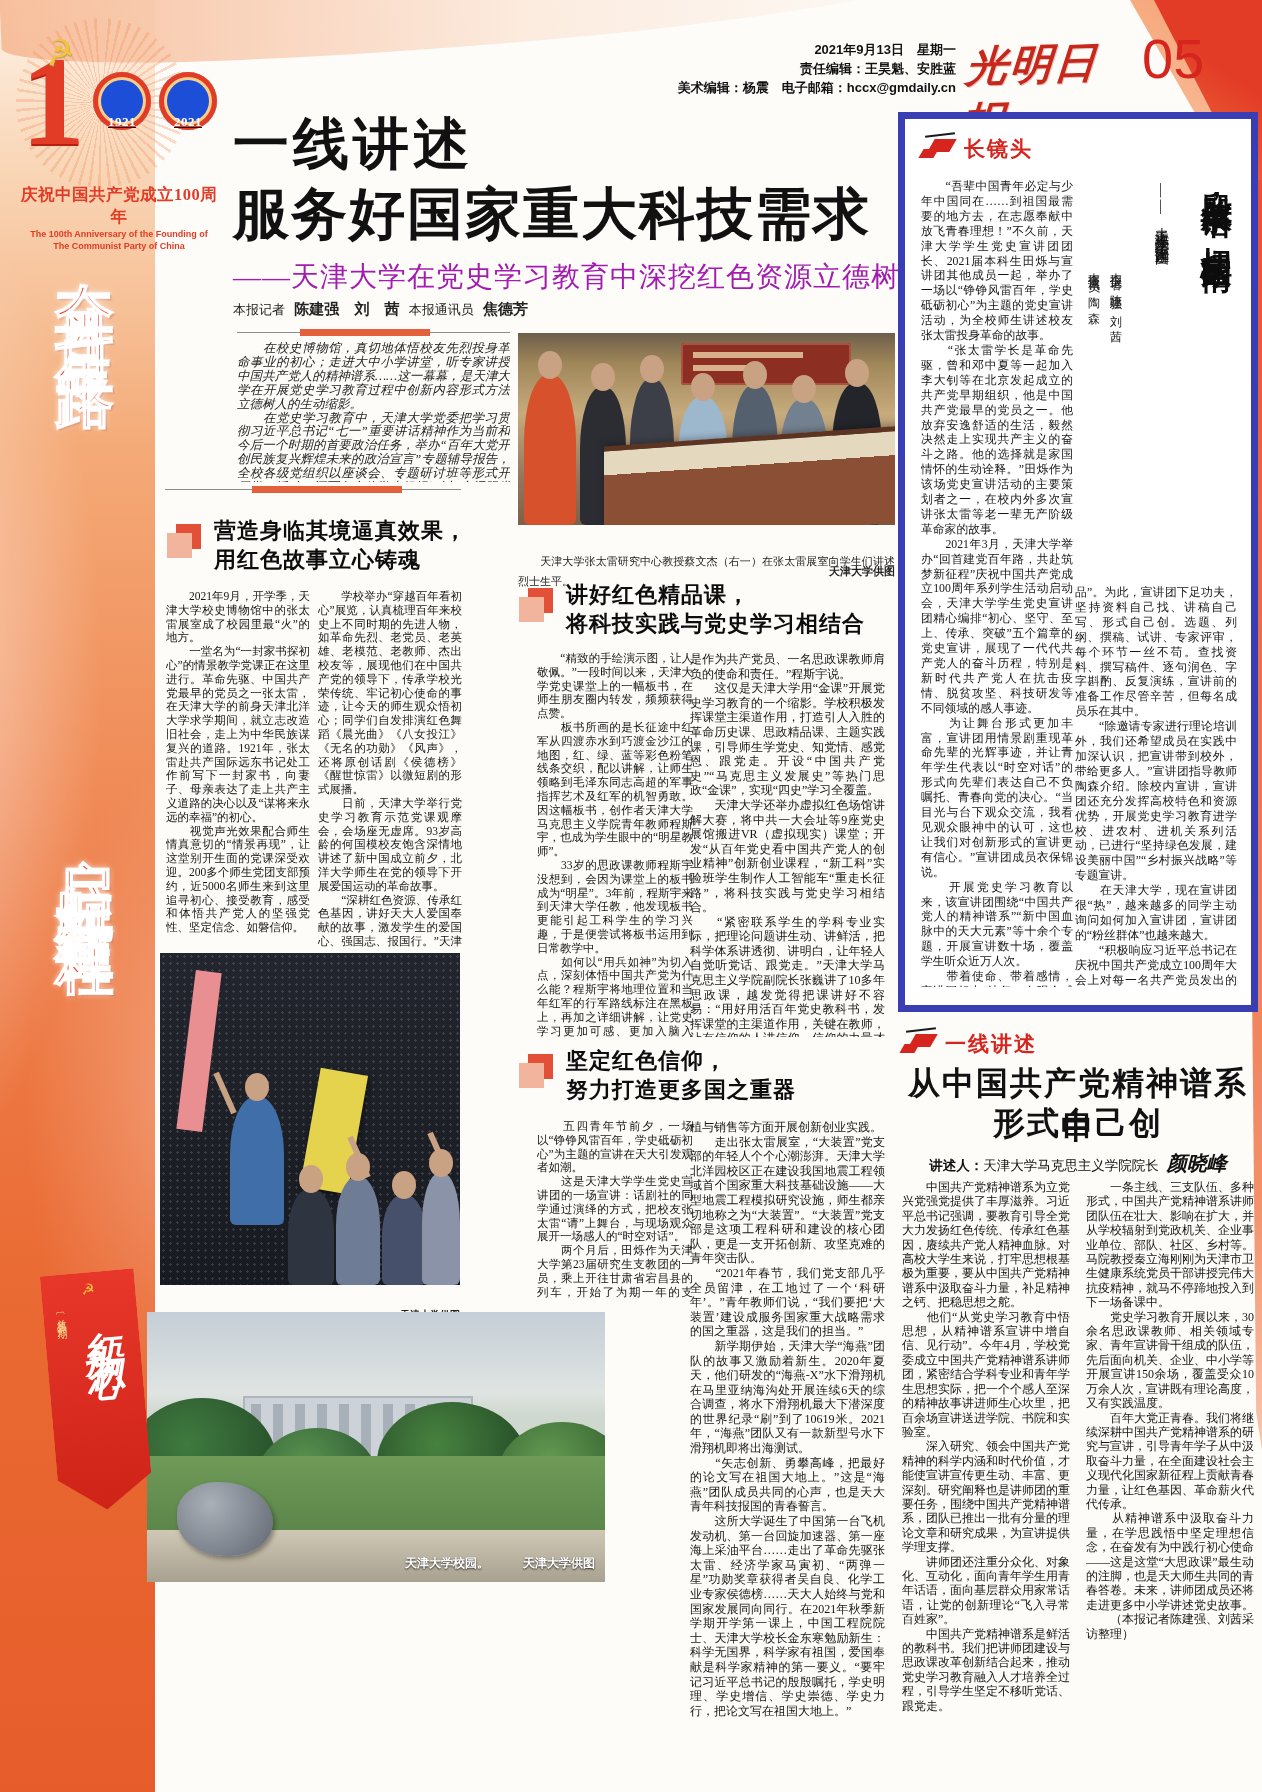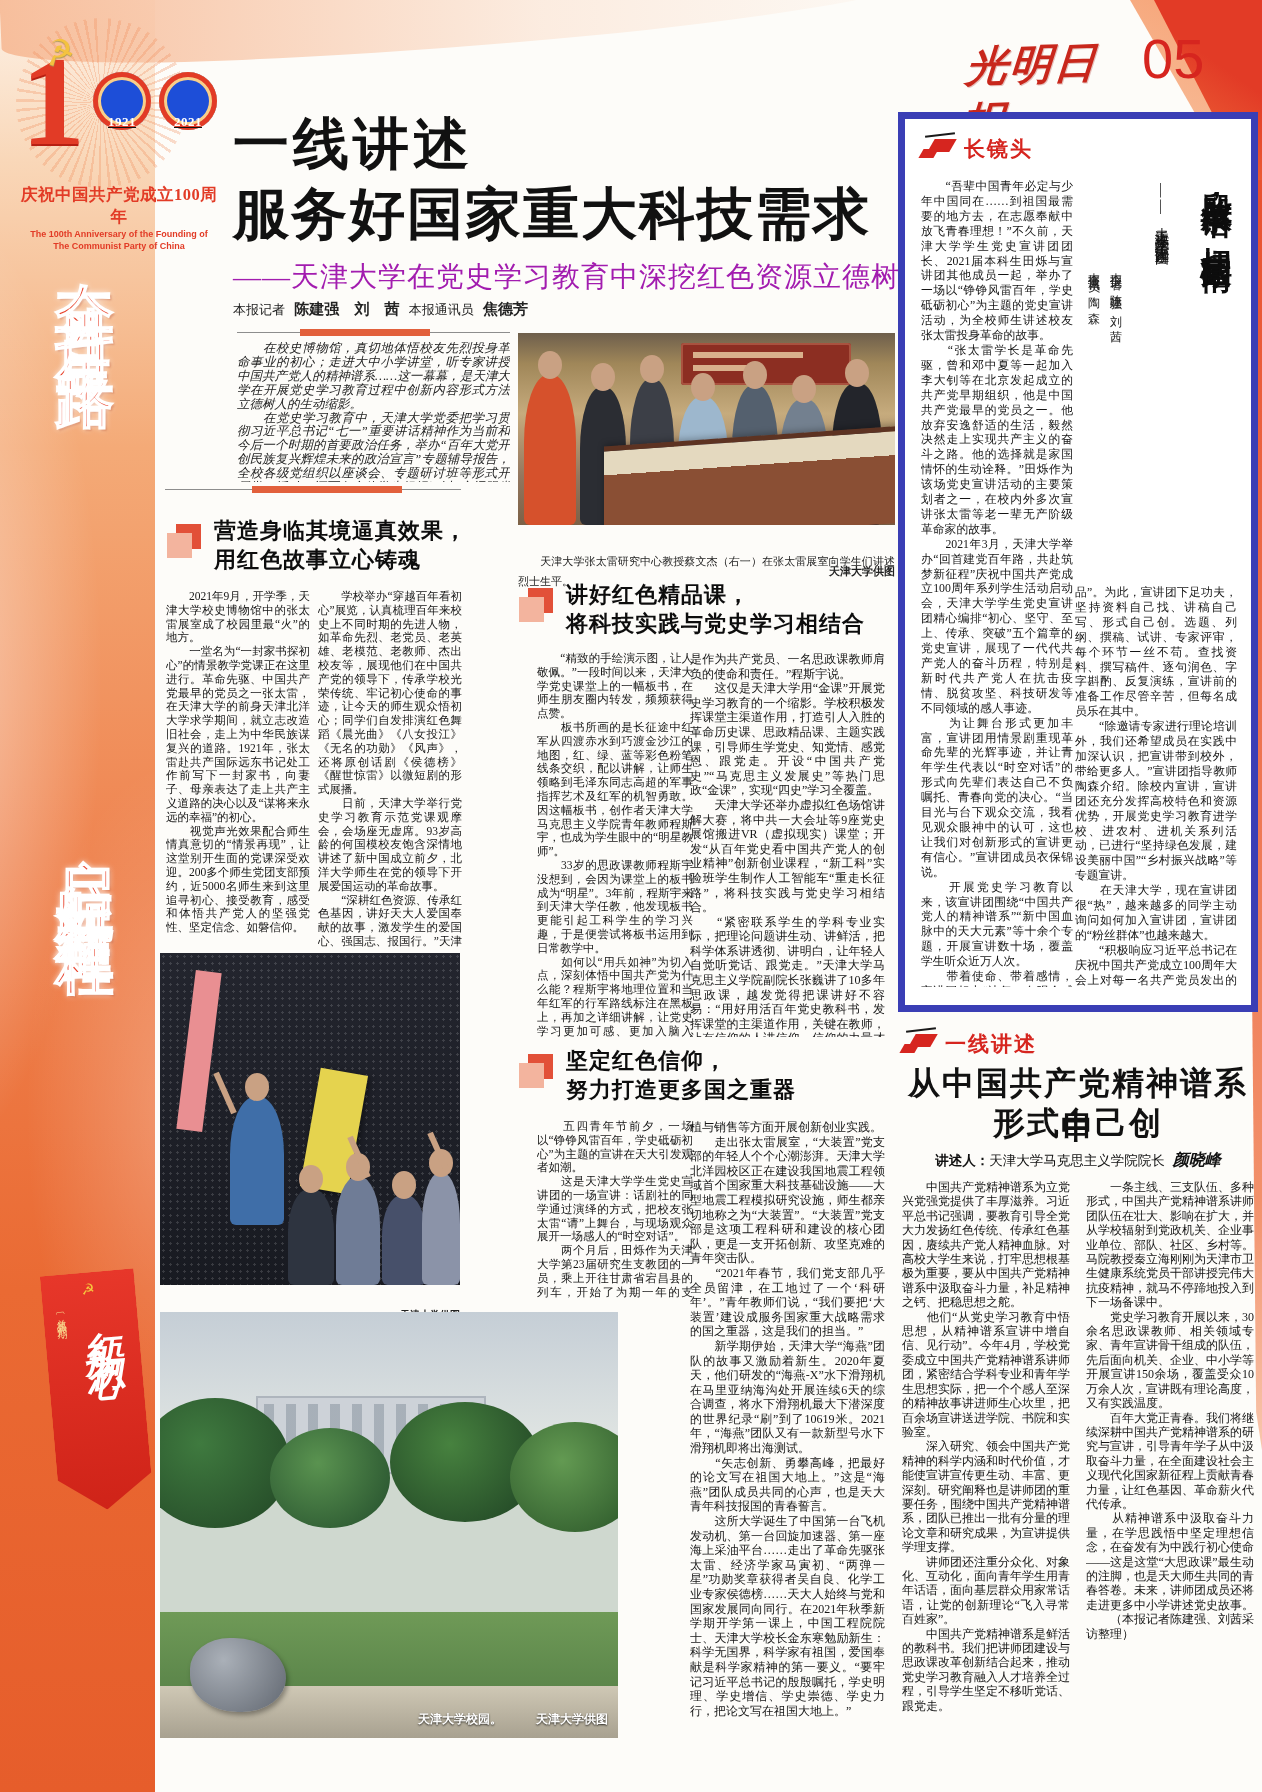--- a/index.html
+++ b/index.html
@@ -113,21 +113,21 @@
                width:24px;height:28px;border-radius:50%;background:#c9a183;}
 
   .photo2{left:160px;top:953px;width:300px;height:332px;background:
           radial-gradient(rgba(255,255,255,.14) 1px,transparent 1.4px) 0 0/7px 7px,
           linear-gradient(180deg,#23252e,#181a21);}
   .p2-banner-y{position:absolute;left:150px;top:118px;width:48px;height:120px;background:#e5d34e;transform:rotate(10deg);
                box-shadow:2px 2px 6px rgba(0,0,0,.5);}
   .p2-banner-p{position:absolute;left:26px;top:18px;width:26px;height:160px;background:#e98f92;transform:rotate(7deg);}
   .p2-arm{position:absolute;width:6px;height:44px;background:#c9a183;transform:rotate(-24deg);}
 
-  .photo3{left:160px;top:1312px;width:458px;height:426px;background:linear-gradient(180deg,#c5ced6 0%,#dfe4e2 30%,#cfd8cf 38%);}
+  .photo3{left:147px;top:1312px;width:458px;height:270px;background:linear-gradient(180deg,#c5ced6 0%,#dfe4e2 30%,#cfd8cf 38%);}
   .p3-build{position:absolute;left:96px;top:84px;width:230px;height:78px;background:#cdd2d8;
             box-shadow:inset 0 0 0 2px #aeb5bd;}
   .p3-build i{position:absolute;inset:8px;background:repeating-linear-gradient(90deg,#97a1ab 0 10px,#cdd2d8 10px 22px);display:block;opacity:.7;}
   .p3-trees{position:absolute;left:0;top:96px;width:458px;height:150px;}
   .blob{position:absolute;border-radius:50%;}
   .p3-lawn{position:absolute;left:0;bottom:48px;width:458px;height:78px;background:linear-gradient(180deg,#6f9a57,#5b854a);}
   .p3-path{position:absolute;left:0;bottom:0;width:458px;height:52px;background:linear-gradient(180deg,#cfc8b5,#a8a190);}
   .p3-stone{position:absolute;left:30px;bottom:26px;width:96px;height:74px;border-radius:42% 55% 46% 50%;
             background:radial-gradient(circle at 35% 30%,#aab0b8,#6f757e 80%);box-shadow:2px 3px 5px rgba(0,0,0,.35);}
   .p3-label{position:absolute;color:#fff;font-weight:700;font-size:12px;z-index:3;text-shadow:0 1px 2px rgba(0,0,0,.8);}
@@ -150,21 +150,21 @@
   .f-sub{position:absolute;right:66px;top:16px;height:380px;writing-mode:vertical-rl;
          font-size:14.5px;letter-spacing:2px;color:#111;}
   .f-byline{position:absolute;right:110px;top:96px;height:300px;writing-mode:vertical-rl;text-orientation:upright;
             font-size:12px;letter-spacing:2px;white-space:pre-line;line-height:22px;color:#222;}
 
   
   .story-hl{position:absolute;width:360px;left:898px;text-align:center;font-size:32px;font-weight:900;
             letter-spacing:2px;z-index:2;}
   .narrator{position:absolute;left:898px;width:360px;text-align:center;font-size:13.5px;z-index:2;color:#111;}
   .narrator b{font-weight:900;}
-  .narrator .nm{font-size:16px;font-weight:700;font-style:italic;margin-left:8px;}
+  .narrator .nm{font-size:20px;font-weight:700;font-style:italic;margin-left:8px;}
 </style>
 </head>
 <body>
 
 <div class="page">
 
   <div class="abs top-swoosh"></div>
   <div class="abs corner-fold"></div>
   <div class="abs corner-red"></div>
   <div class="abs edge-strip"></div>
@@ -187,20 +187,25 @@
     <div class="anniv-en">The Communist Party of China</div>
   </div>
   <div class="abs slogan slogan1">奋斗百年路</div>
   <div class="abs slogan slogan2">启航新征程</div>
   <div class="abs badge">
     <span class="badge-emblem">☭</span>
     <span class="badge-issue">〔总第八〇八期〕</span>
     <span class="badge-title">红船初心</span>
   </div>
 
+  <div class="abs date-block sans">
+    <div>2021年9月13日　星期一</div>
+    <div>责任编辑：王昊魁、安胜蓝</div>
+    <div>美术编辑：杨震　电子邮箱：hccx@gmdaily.cn</div>
+  </div>
   <div class="abs paper-logo">光明日报</div>
   <div class="abs page-num">05</div>
 
   <div class="abs hl1">一线讲述</div>
   <div class="abs hl2">服务好国家重大科技需求</div>
   <div class="abs subhl">——天津大学在党史学习教育中深挖红色资源立德树人</div>
   <div class="abs byline">
     <span>本报记者</span>
     <b>陈建强</b>
     <b>刘　茜</b>

